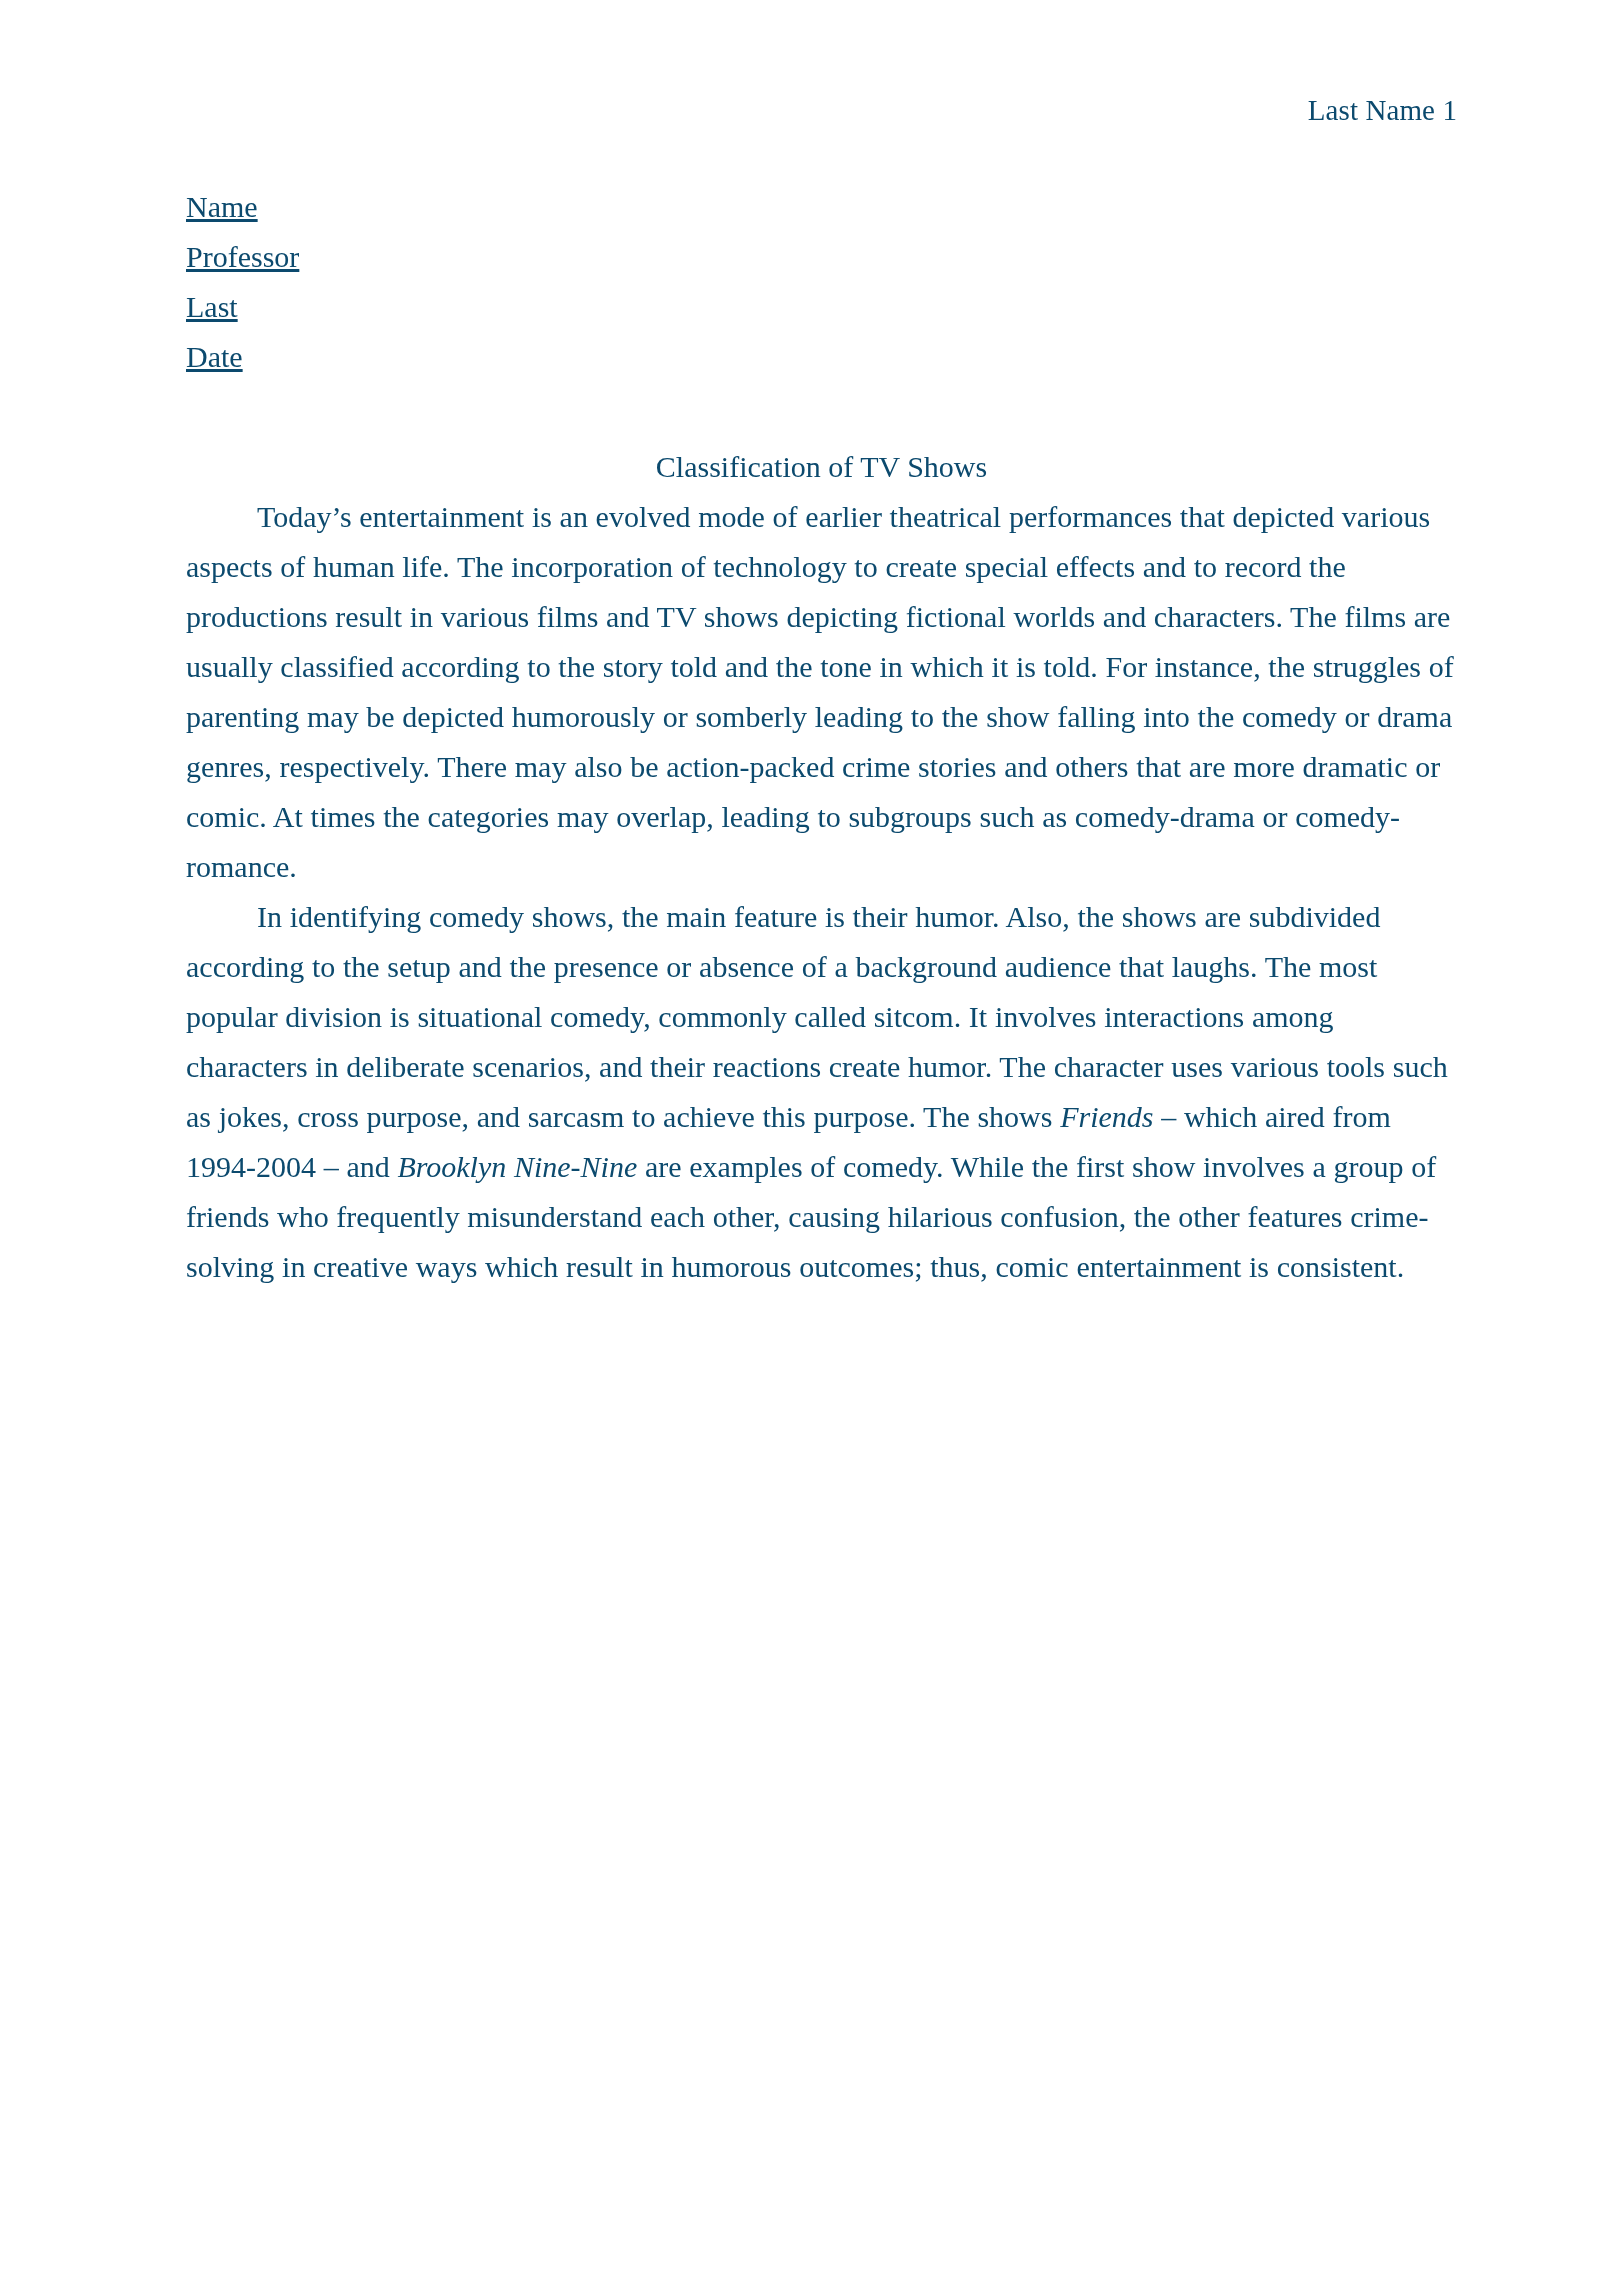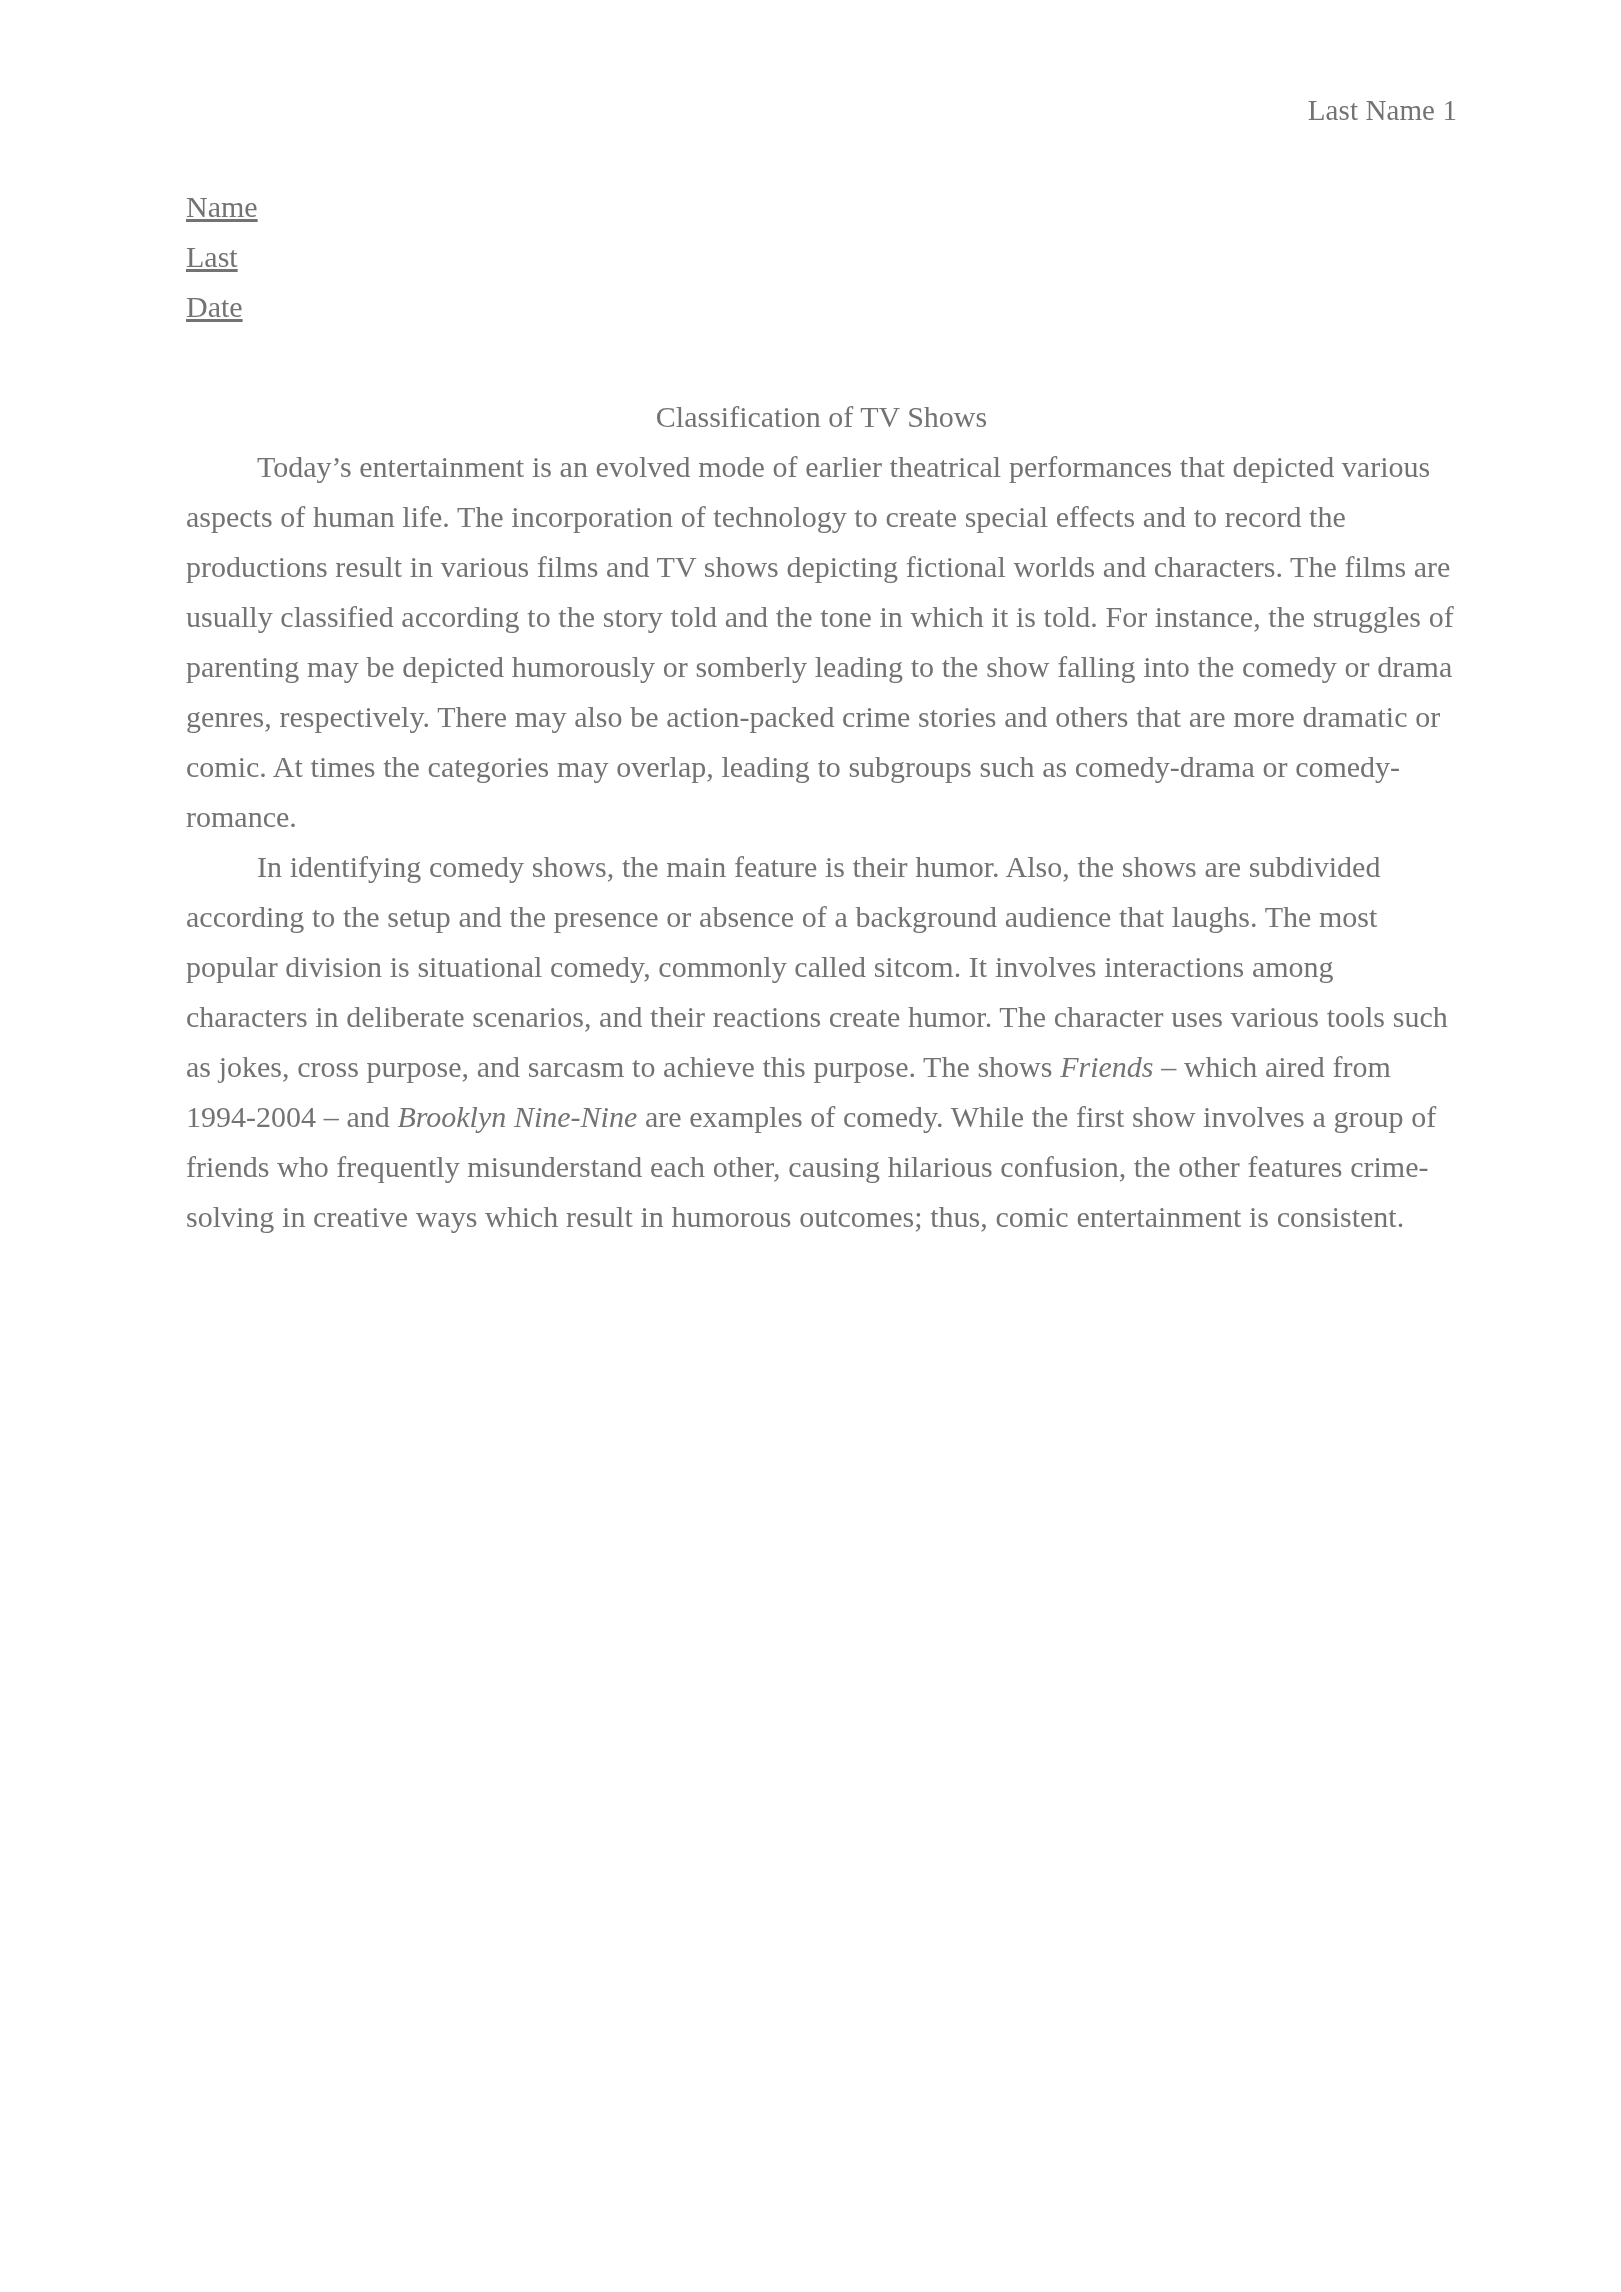--- a/index.html
+++ b/index.html
@@ -10,21 +10,21 @@
   }
 
   .page {
     position: relative;
     width: 1621px;
     height: 2056px;
     background: #ffffff;
     box-sizing: border-box;
     overflow: hidden;
     font-family: "Liberation Serif", "DejaVu Serif", serif;
-    color: #737373;
+    color: #0c4a6e;
   }
 
   
   .running-header {
     position: absolute;
     top: 96px;
     left: 186px;
     width: 1271px;
     text-align: right;
     font-size: 29px;
@@ -74,20 +74,21 @@
 <body>
 
 <div class="page">
 
   <div class="running-header">Last Name 1</div>
 
   <div class="doc-body">
 
     <div class="heading-block">
       <span class="heading-line">Name</span>
+      <span class="heading-line">Professor</span>
       <span class="heading-line">Last</span>
       <span class="heading-line">Date</span>
     </div>
 
     <div class="title">Classification of TV Shows</div>
 
     <p class="para"><span>Today’s entertainment is an evolved mode of earlier theatrical performances that depicted various aspects of human life. The incorporation of technology to create special effects and to record the productions result in various films and TV shows depicting fictional worlds and characters. The films are usually classified according to the story told and the tone in which it is told. For instance, the struggles of parenting may be depicted humorously or somberly leading to the show falling into the comedy or drama genres, respectively. There may also be action-packed crime stories and others that are more dramatic or comic. At times the categories may overlap, leading to subgroups such as comedy-drama or comedy-romance.</span></p>
 
     <p class="para"><span>In identifying comedy shows, the main feature is their humor. Also, the shows are subdivided according to the setup and the presence or absence of a background audience that laughs. The most popular division is situational comedy, commonly called sitcom. It involves interactions among characters in deliberate scenarios, and their reactions create humor. The character uses various tools such as jokes, cross purpose, and sarcasm to achieve this purpose. The shows </span><em>Friends</em><span> – which aired from 1994-2004 – and </span><em>Brooklyn Nine-Nine</em><span> are examples of comedy. While the first show involves a group of friends who frequently misunderstand each other, causing hilarious confusion, the other features crime-solving in creative ways which result in humorous outcomes; thus, comic entertainment is consistent.</span></p>
 

